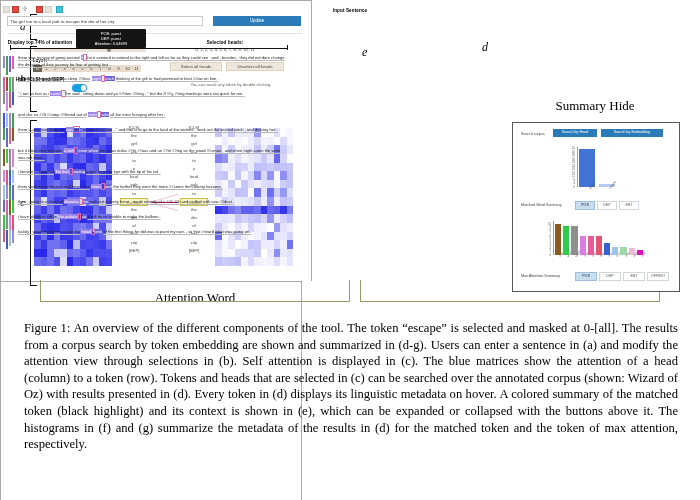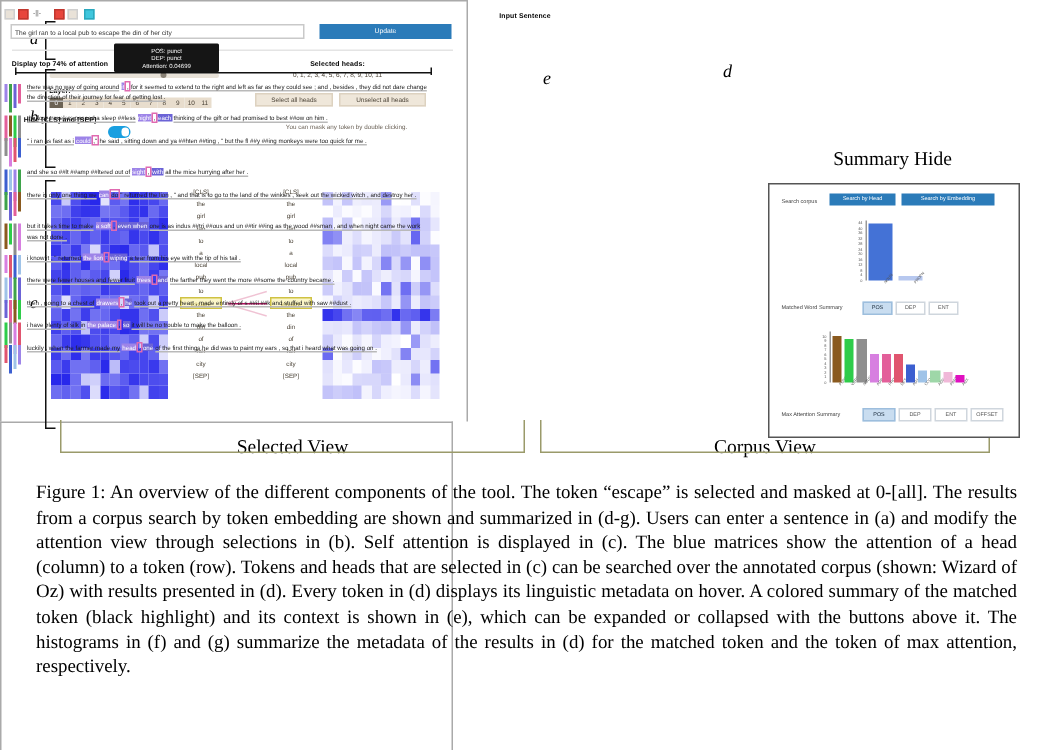--- a/index.html
+++ b/index.html
@@ -562,21 +562,21 @@
         <div class="mcell" style="background: rgba(40, 40, 235, 0.047);"></div>
         <div class="mcell" style="background: rgba(40, 40, 235, 0.125);"></div>
       </div>
     <div id="edges">
         <div class="edge" style="left: 150px; top: 201.8px; width: 28px; transform: rotate(0deg);"></div>
         <div class="edge faint" style="left: 150px; top: 201.8px; width: 29.176px; transform: rotate(-16.323deg);"></div>
         <div class="edge faint" style="left: 150px; top: 201.8px; width: 29.176px; transform: rotate(16.323deg);"></div>
       </div>
   </div>
 
-  <div class="pcap" style="left:40px;top:290px;width:310px;text-align:center;">Selected View</div>
+  <div class="pcap" style="left:40px;top:290px;width:310px;text-align:center;">Attention Word</div>
 
   <div id="corpus-panel">
 
     <div class="ctool" style="left:3px;top:6px;background:#e9e2d8;"></div>
     <div class="ctool" style="left:12px;top:6px;background:#e8453c;border-color:#c0372f;"></div>
     <div class="ctool-txt" style="left:22px;top:6px;">-||-</div>
     <div class="ctool" style="left:36px;top:6px;background:#e8453c;border-color:#c0372f;"></div>
     <div class="ctool" style="left:45px;top:6px;background:#e9e2d8;"></div>
     <div class="ctool" style="left:56px;top:6px;background:#3fc6dd;border-color:#2ba8bd;"></div>
 
@@ -686,21 +686,20 @@
             <div class="bar-i" style="background: rgb(224, 85, 111); height: 12px;"></div>
             <div class="bar-i" style="background: rgb(60, 95, 208); height: 19px;"></div>
             <div class="bar-i" style="background: rgb(159, 195, 232); height: 16px;"></div>
             <div class="bar-i" style="background: rgb(157, 132, 232); height: 13px;"></div>
           </div>
           <div class="sent-txt" style="left: 18px; top: -1px; width: 268px;"><u>luckily , when the farmer made my</u> <span class="tk p">head</span> <span class="tk o">,</span> <span class="tk b">one</span> <u>of the first things he did was to paint my ears , so that i heard what was going on .</u></div>
         </div>
       </div>
   </div>
 
-  <div class="pcap" style="left:360px;top:290px;width:300px;text-align:center;">Corpus View</div>
 
   <div class="sv-title">Summary Hide</div>
   <div id="summary-panel">
     <div class="sv-lbl" style="left:8px;top:9px;">Search corpus</div>
     <div class="sv-btn" style="left:40px;top:6px;width:44px;height:8px;">Search by Head</div>
     <div class="sv-btn" style="left:88px;top:6px;width:62px;height:8px;">Search by Embedding</div>
 
     <div class="chart" id="chart-f" style="left:52px;top:22px;width:54px;height:52px;">
         <div class="yaxis" style="left: 12px; top: 2px; height: 40px;"></div>
         <div class="ytick" style="left: 3px; top: 40.5px;">0</div>

